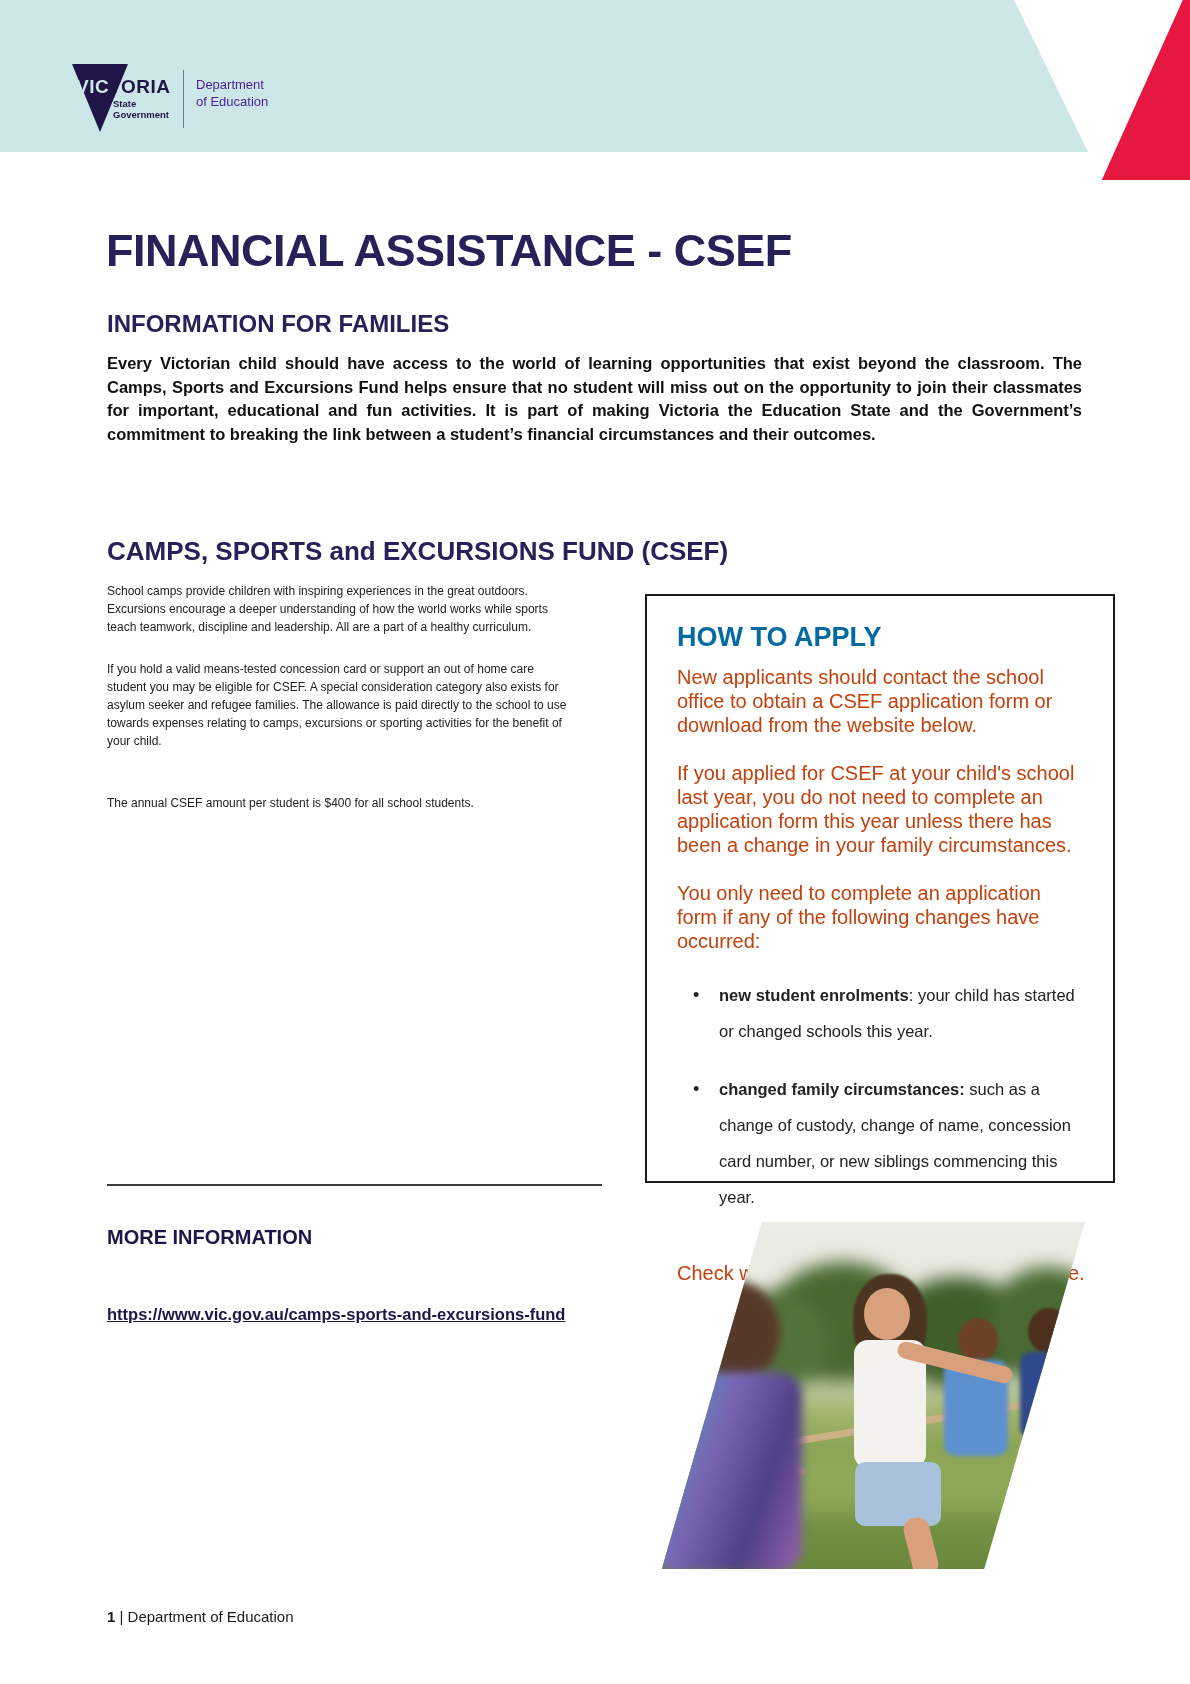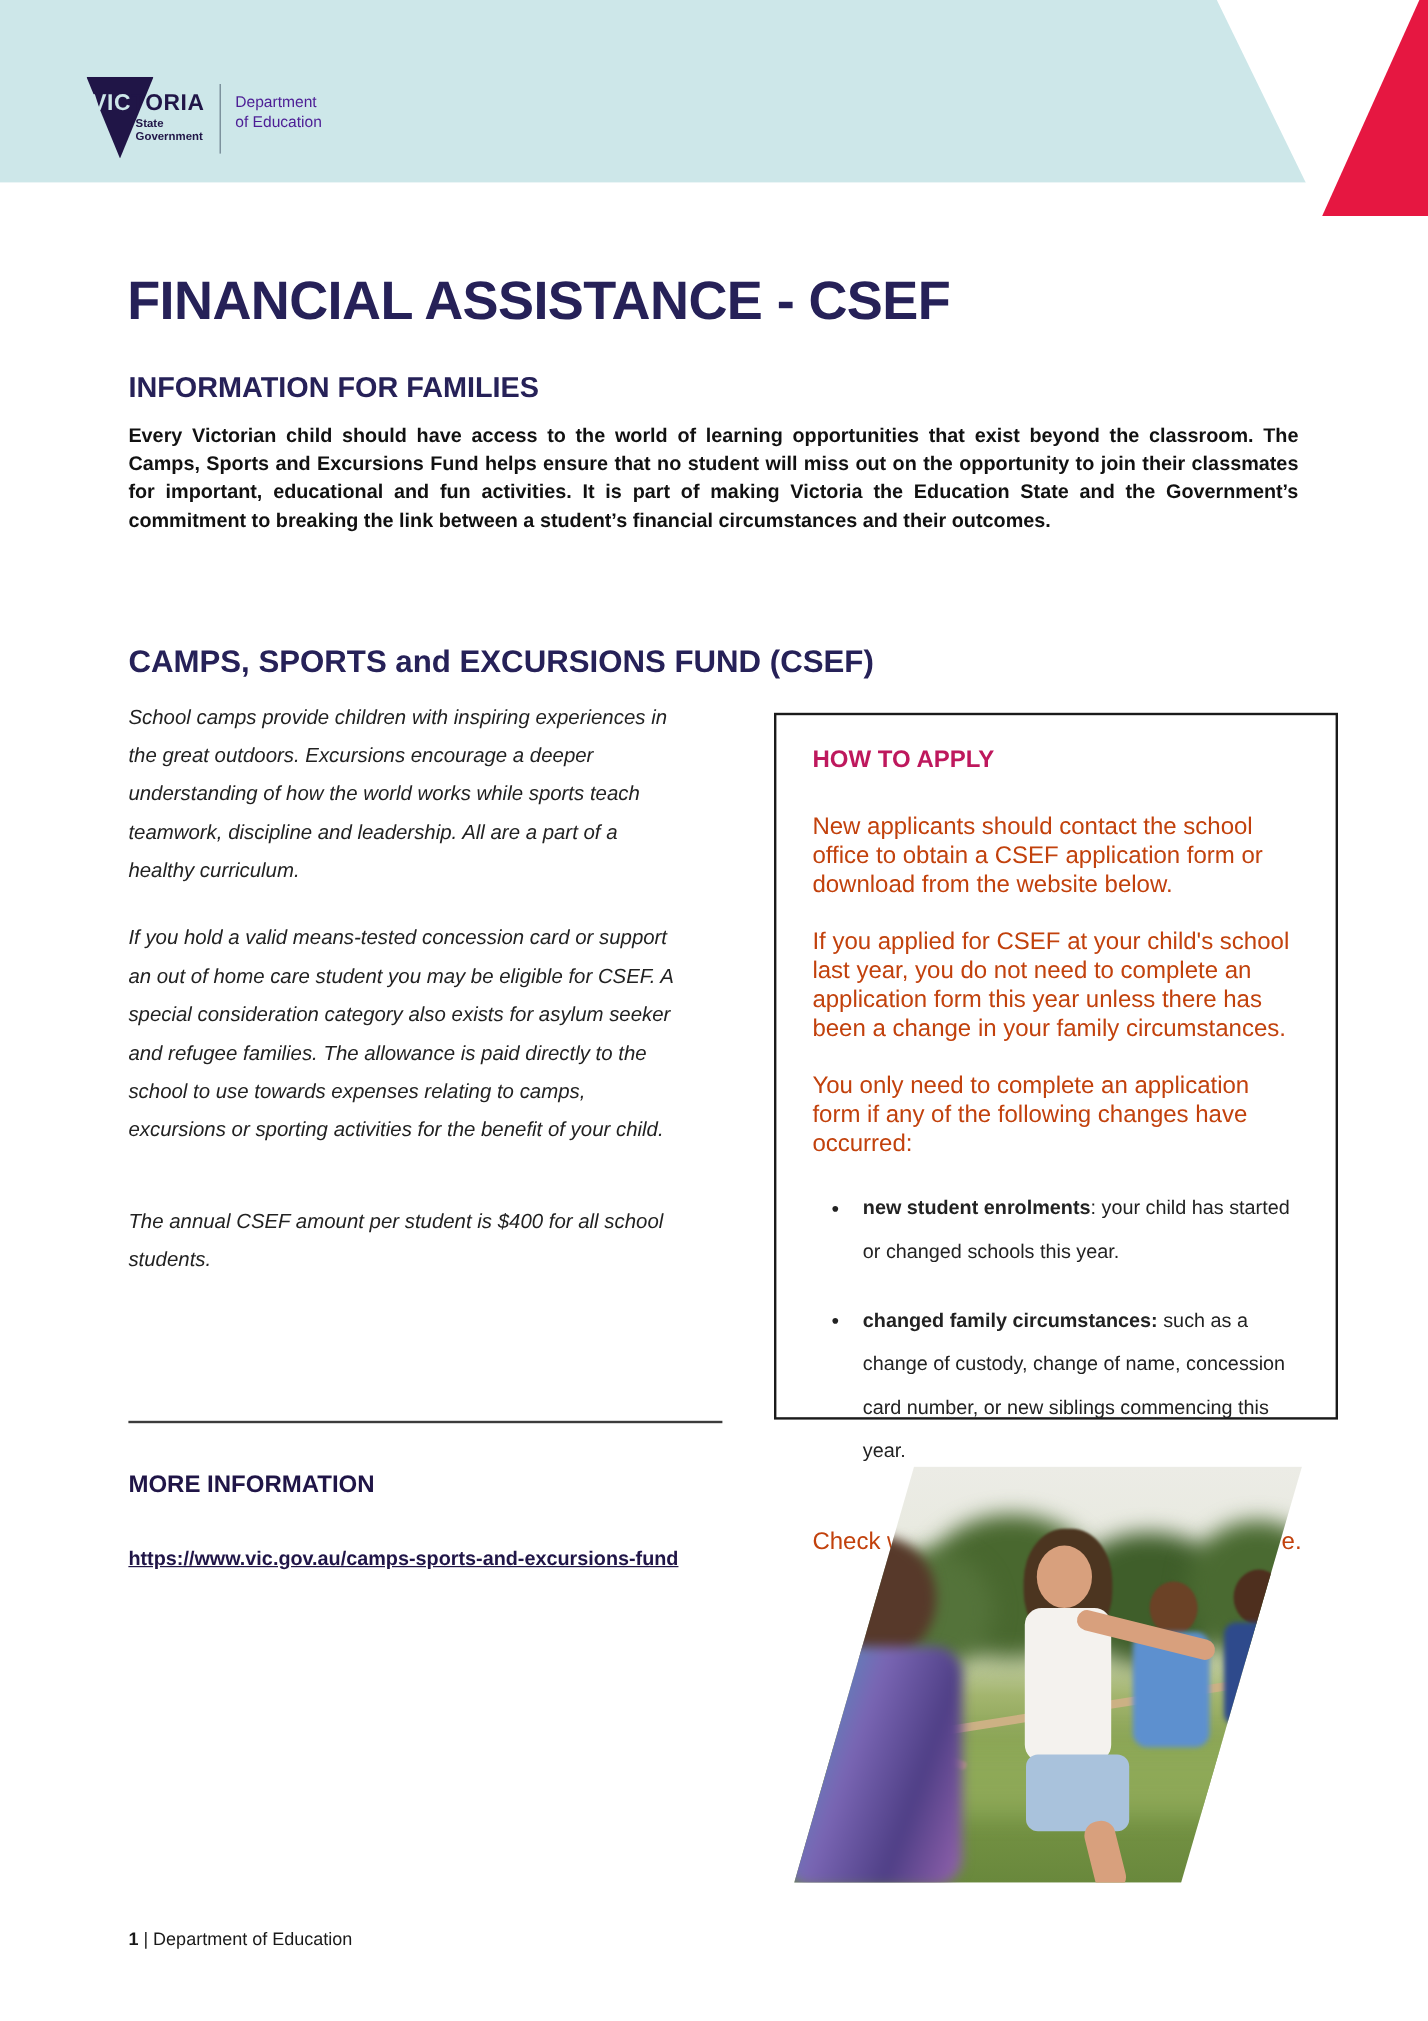--- a/index.html
+++ b/index.html
@@ -26,41 +26,41 @@
 
   
   .doc-title { position:absolute; left:106px; top:225px; width:980px; font-size:45px; letter-spacing:-0.5px;
     color:#262158; white-space:nowrap; }
   .h-section { color:#262158; }
   .info-heading { position:absolute; left:107px; top:310px; font-size:24px; }
   .intro-para { position:absolute; left:107px; top:352px; width:975px; font-size:16.5px; font-weight:bold;
     line-height:23.5px; text-align:justify; color:#111; }
   .csef-heading { position:absolute; left:107px; top:536px; font-size:26px; }
 
-  .left-col { position:absolute; left:107px; top:582px; width:462px; font-size:17px; line-height:32px; color:#222;font-style:italic; }
+  .left-col { position:absolute; left:107px; top:582px; width:462px; font-size:12px; line-height:18px; color:#222; }
   .left-col p { margin-bottom:24px; }
   .left-col p.annual { margin-top:44px; }
 
   .divider-rule { position:absolute; left:107px; top:1184px; width:495px; border-top:2px solid #3c3c3c; }
 
   
   .apply-box { position:absolute; left:645px; top:594px; width:470px; height:589px;
     border:2px solid #1a1a1a; background:#fff; padding:26px 28px 0 30px; }
-  .apply-heading { font-size:20px; color:#be185d; margin-bottom:32px; }
+  .apply-heading { font-size:27px; color:#0369a1; margin-bottom:12px; }
   .apply-box p { font-size:20px; line-height:24px; color:#c2410c; margin-bottom:24px; }
   .apply-box ul { list-style:none; margin:0 0 0 8px; }
   .apply-box li { position:relative; padding-left:34px; font-size:16.5px; line-height:36px; color:#222; margin-bottom:22px; }
   .apply-box li::before { content:"\2022"; position:absolute; left:8px; top:0; font-size:18px; }
   .apply-closing { margin-bottom:0;margin-top:46px; }
 
   
   .more-info { position:absolute; left:107px; top:1226px; width:500px; }
   .more-heading { font-size:20px; font-weight:bold; color:#201547; margin-bottom:40px; }
   .more-text { font-size:16px; color:#222; line-height:24px; }
-  .more-link { display:inline-block; margin-top:1px; font-size:16.5px; font-weight:bold; color:#201547;
+  .more-link { display:inline-block; margin-top:16px; font-size:16.5px; font-weight:bold; color:#201547;
     text-decoration:underline; letter-spacing:0; }
 
   
   .footer { position:absolute; left:107px; top:1608px; font-size:15px; color:#1a1a1a; }
   .footer .pg { font-weight:bold; }
 
   
   .photo { position:absolute; left:658px; top:1222px; width:427px; height:347px;
     -webkit-clip-path:polygon(24.3% 0,100% 0,76.4% 100%,0.9% 100%); clip-path:polygon(24.3% 0,100% 0,76.4% 100%,0.9% 100%); }
   .photo * { position:absolute; }

